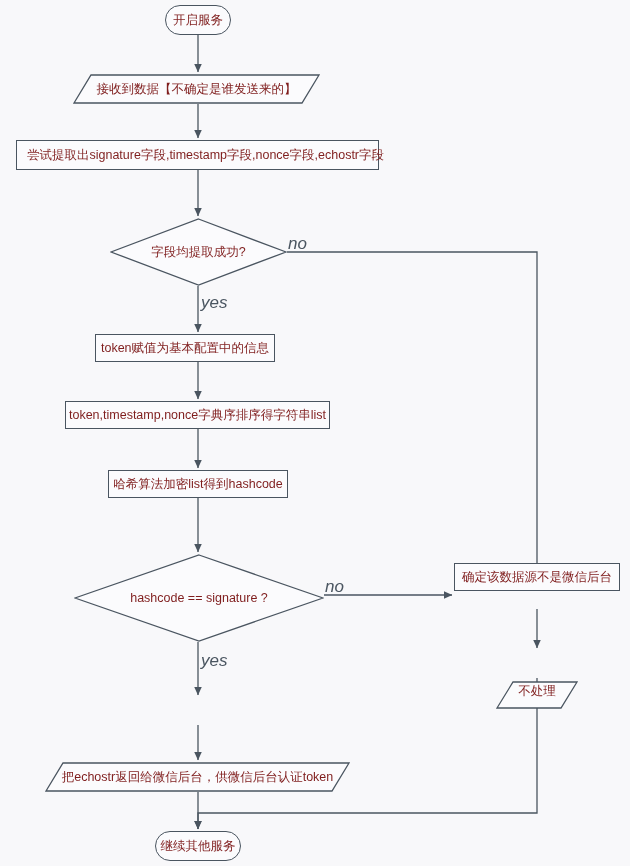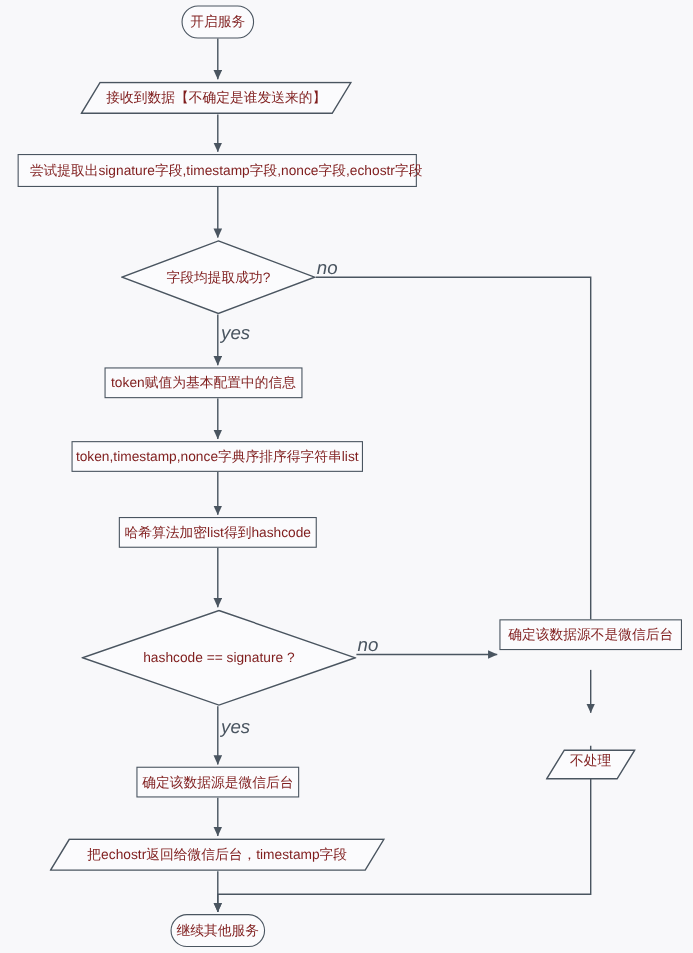--- a/index.html
+++ b/index.html
@@ -171,29 +171,26 @@
     <span>确定该数据源不是微信后台</span>
   </div>
 
   <div class="node para" style="left:496px; top:650px; width:82px; height:21px;margin-top:31px;">
     <svg class="para-shape" viewBox="0 0 82 28" preserveAspectRatio="none">
       <polygon points="17,1 81,1 65,27 1,27" fill="#fbfbfd" stroke="#4a5560" stroke-width="1.3" vector-effect="non-scaling-stroke"></polygon>
     </svg>
     <span class="para-label">不处理</span>
   </div>
 
-  <div class="node rect" style="left:124px; top:697px; width:148px; height:28px;">
-    <span>确定该数据源是微信后台</span>
-  </div>
 
   <div class="node para" style="left:45px; top:762px; width:305px; height:30px;">
     <svg class="para-shape" viewBox="0 0 305 30" preserveAspectRatio="none">
       <polygon points="18,1 304,1 287,29 1,29" fill="#fbfbfd" stroke="#4a5560" stroke-width="1.3" vector-effect="non-scaling-stroke"></polygon>
     </svg>
-    <span class="para-label">把echostr返回给微信后台，timestamp字段</span>
+    <span class="para-label">把echostr返回给微信后台，供微信后台认证token</span>
   </div>
 
   <div class="node stadium" style="left:155px; top:831px; width:86px; height:30px;">
     <span>继续其他服务</span>
   </div>
 
   <span class="edge-label" style="left:288px; top:235px;">no</span>
   <span class="edge-label" style="left:201px; top:294px;">yes</span>
   <span class="edge-label" style="left:325px; top:578px;">no</span>
   <span class="edge-label" style="left:201px; top:652px;">yes</span>

